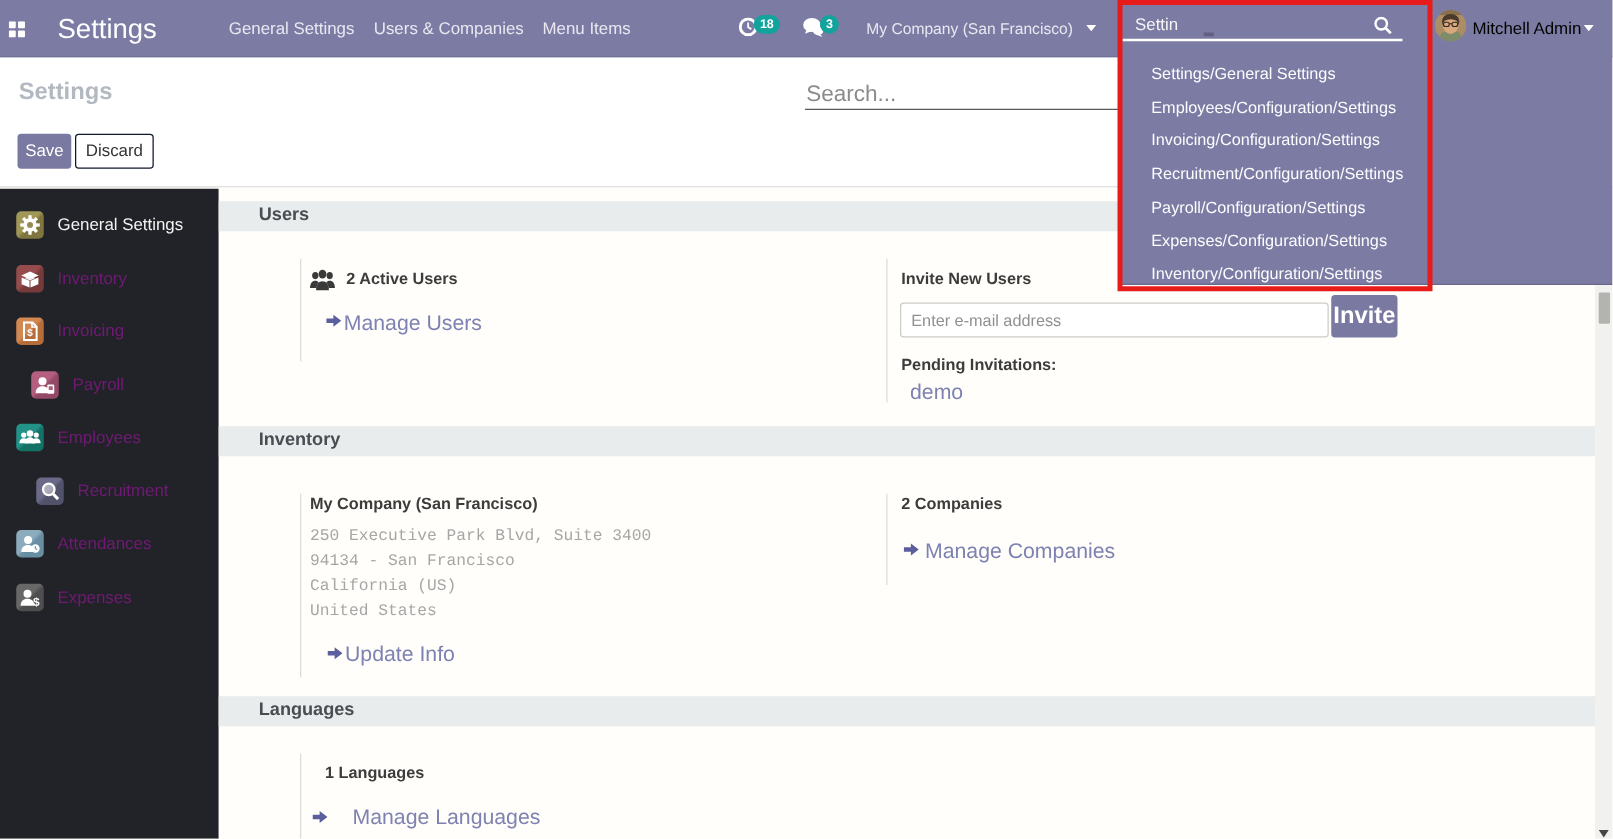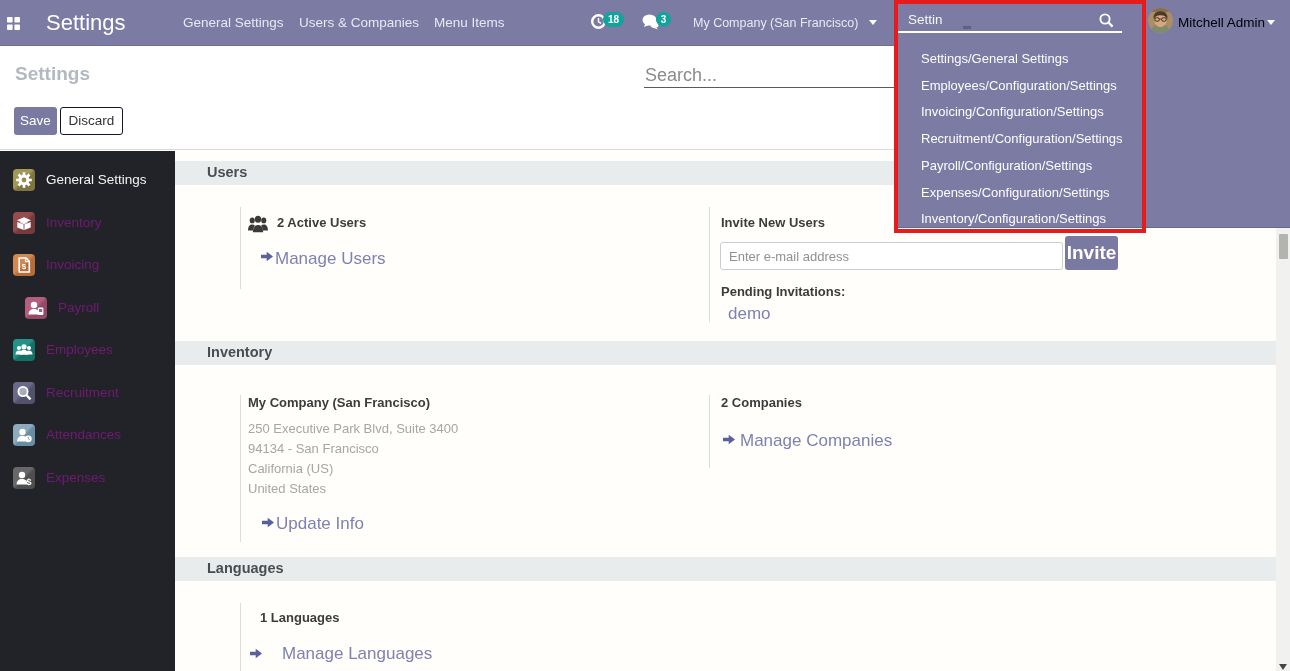--- a/index.html
+++ b/index.html
@@ -31,21 +31,21 @@
   #sidebar { left:0; top:151px; width:175px; height:520px; background:#222328; }
   .srow { position:absolute; left:0; width:175px; height:42.5px; }
   .stile { position:absolute; left:13px; top:10px; width:22px; height:22px; border-radius:4px; }
   .slabel { position:absolute; left:46px; top:0; height:42.5px; line-height:42.5px; font-size:13.5px; color:#701a75; }
   
   #content { left:175px; top:150px; width:1102px; height:521px; background:#fffefa; }
   .secbar { position:absolute; left:0; width:1102px; height:24px; background:#e9eced;
             font-size:14.5px; font-weight:bold; color:#484d51; line-height:22.5px; padding-left:32px; }
   .vline { position:absolute; width:1px; background:#dcdcdc; }
   .bold13 { position:absolute; font-size:13px; font-weight:bold; color:#3c3c3c; }
-  .gray13 { position:absolute; font-size:13px; color:#a6a6a6; line-height:20px; }
+  .gray13 { position:absolute; font-size:13px; color:#a6a6a6; line-height:20px;font-family:Liberation Mono, monospace; }
   .link { position:absolute; font-size:17px; color:#7e82b2; }
   
   #sb-track { left:1276px; top:150px; width:14px; height:521px; background:#f1f1f0; }
   #sb-thumb { left:1279px; top:234px; width:9px; height:25px; background:#b3b3b0; border-radius:1px;}
 </style>
 </head>
 <body>
 <div class="abs" id="navbar"></div>
 
 <svg class="abs" style="left:7px;top:17px" width="13" height="13" viewBox="0 0 13 13">
@@ -190,21 +190,21 @@
           <circle cx="16" cy="9" r="2.1"></circle>
       <path d="M2.5 15.5 c0-2.6 1.5-4 3.5-4 s3.5 1.4 3.5 4 Z"></path>
       <path d="M12.5 15.5 c0-2.6 1.5-4 3.5-4 s3.5 1.4 3.5 4 Z"></path>
       <circle cx="11" cy="7.8" r="2.6"></circle>
       <path d="M6.8 15.8 c0-3.2 1.8-5 4.2-5 s4.2 1.8 4.2 5 Z"></path>
     </g>
       </svg>
   </div>
   <div class="slabel">Employees</div>
 </div>
-<div class="srow" style="left:0;top:371.5px;position:absolute">
+<div class="srow" style="left:16px;top:371.5px;position:absolute">
   <div class="stile" style="background:linear-gradient(135deg,#6a6a88 45%,#52526c 55%)">
     <svg width="22" height="22" viewBox="0 0 22 22">
       <circle cx="10" cy="9.5" r="4.6" fill="rgba(255,255,255,.45)" stroke="#fff" stroke-width="1.8"></circle>
       <path d="M13.4 13 L17.5 17.3" stroke="#fff" stroke-width="2.4"></path>
     </svg>
   </div>
   <div class="slabel">Recruitment</div>
 </div>
 <div class="srow" style="left:0;top:414px;position:absolute">
   <div class="stile" style="background:linear-gradient(135deg,#8cabbd 45%,#688ea4 55%)">

